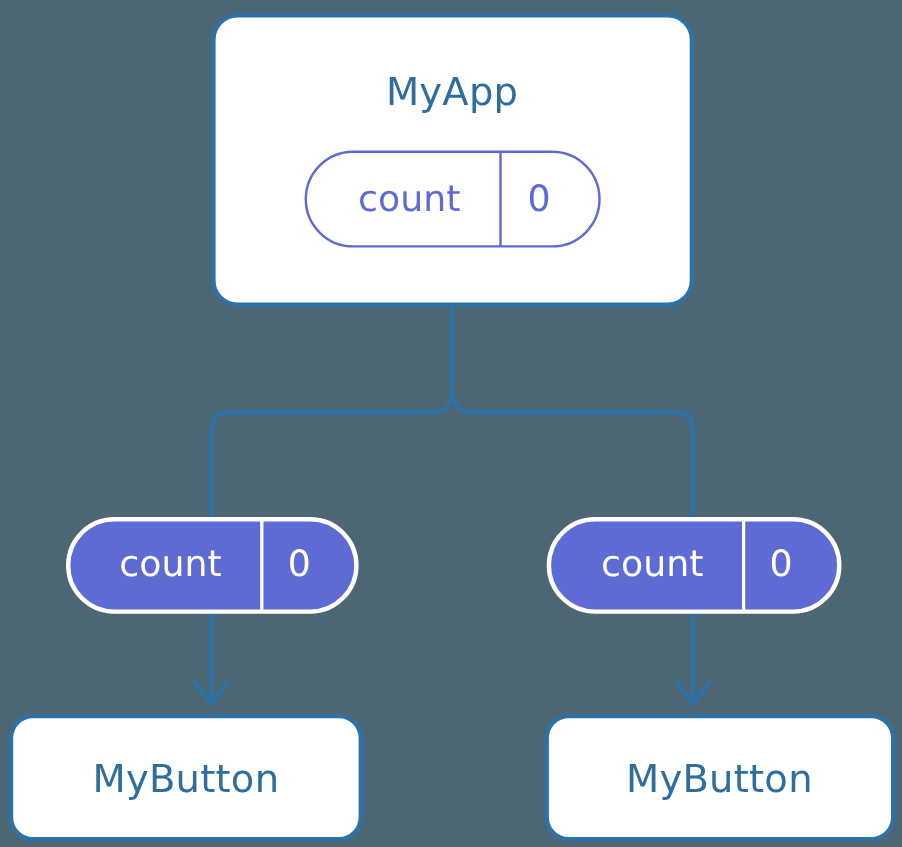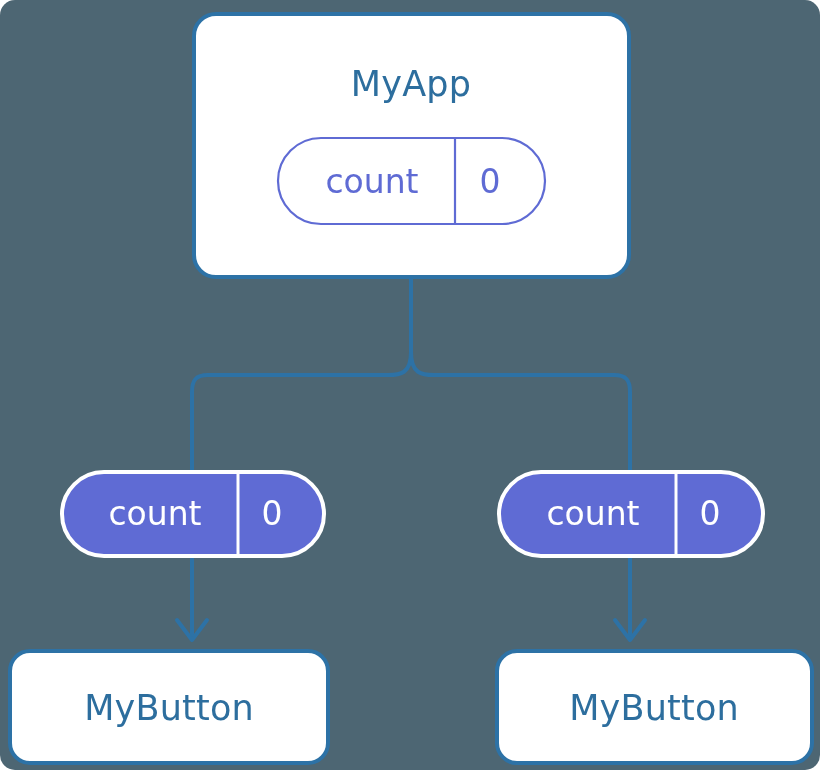--- a/index.html
+++ b/index.html
@@ -11,21 +11,20 @@
     width: 820px;
     height: 770px;
     overflow: hidden;
     font-family: "DejaVu Sans", sans-serif;
   }
   #diagram-root {
     position: relative;
     width: 820px;
     height: 770px;
     background: #4d6673;
-    border-radius: 15px;
   }
   #diagram-svg {
     position: absolute;
     top: 0;
     left: 0;
     display: block;
   }
   
   .comp-box-rect {
     fill: #ffffff;

